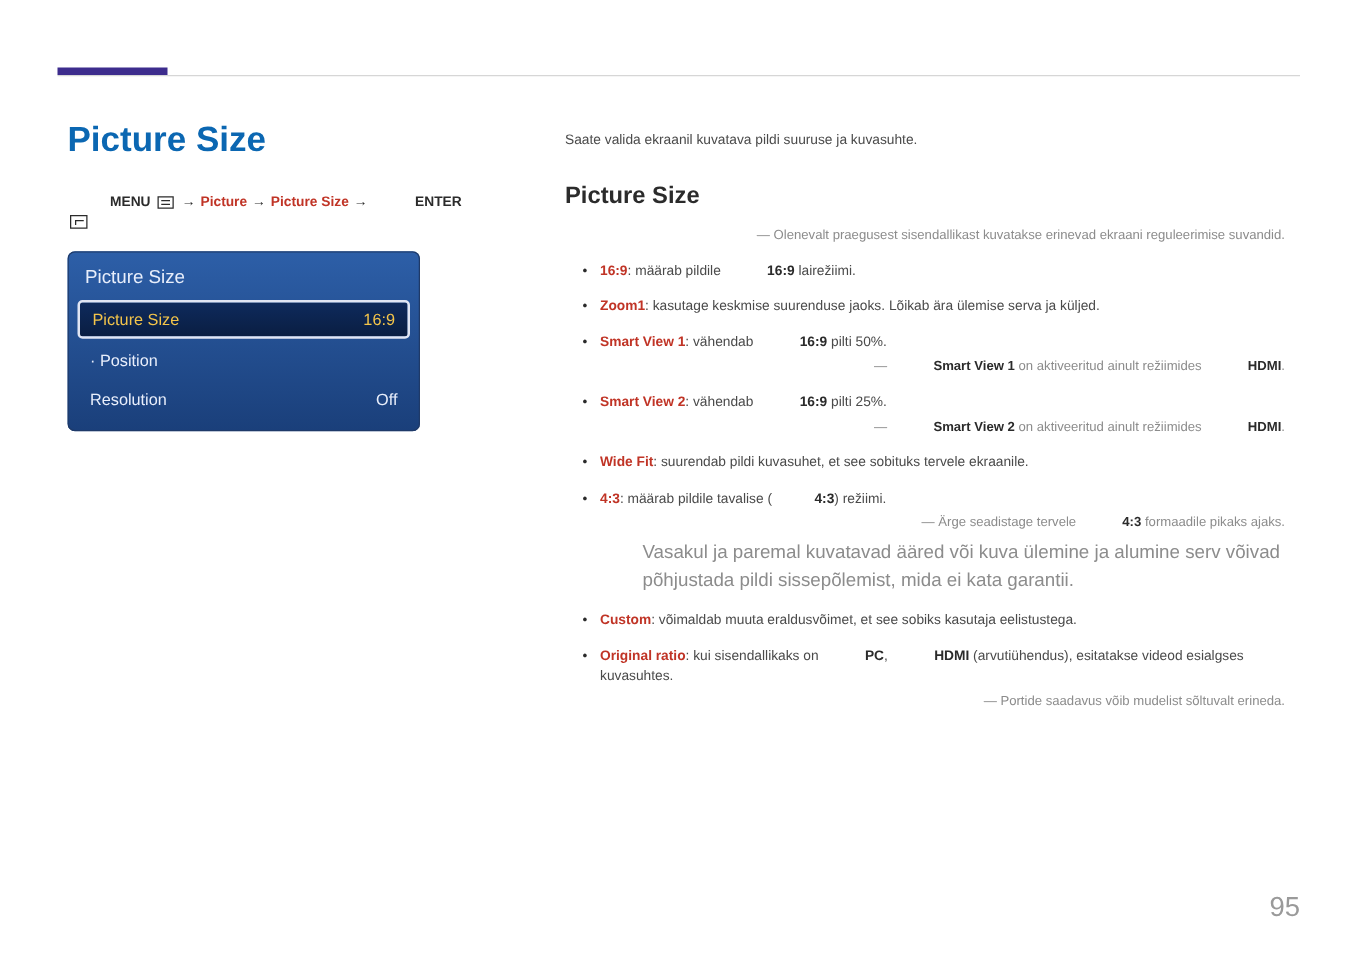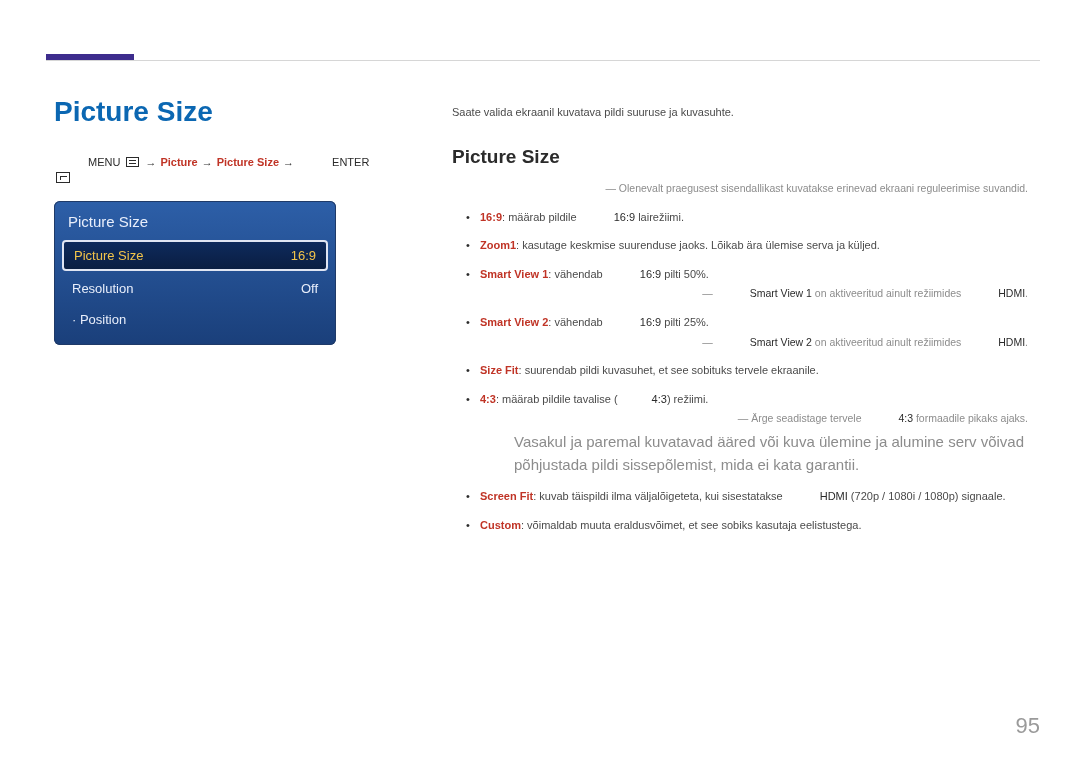--- a/index.html
+++ b/index.html
@@ -160,21 +160,21 @@
     margin-top: 12px;
   }
   ul.bullets > li::before {
     content: "•";
     position: absolute;
     left: 14px;
     top: 0;
     color: #2b2b2b;
   }
   .b-red { color: #c03426; font-weight: 700; }
-  .b-black { color: #2b2b2b; font-weight: 400; padding-left: 34px; }
+  .b-black { color: #2b2b2b; font-weight: 700; padding-left: 34px; }
   .sub-indent {
     padding-left: 34px;
     color: #8c8c8c;
     font-size: 15px;
     margin-top: 4px;
   }
   .page-num {
     position: absolute;
     right: 40px;
     bottom: 24px;
@@ -203,26 +203,26 @@
     <span class="enter-icon"></span>
   </div>
 
   <div class="osd-panel">
     <div class="osd-title">Picture Size</div>
     <div class="osd-row selected">
       <span>Picture Size</span>
       <span>16:9</span>
     </div>
     <div class="osd-row">
+      <span>· Position</span>
+      <span></span>
+    </div>
+    <div class="osd-row">
       <span>Resolution</span>
       <span>Off</span>
-    </div>
-    <div class="osd-row">
-      <span>· Position</span>
-      <span></span>
     </div>
   </div>
 
 </div>
 
 <div class="right-col">
   <div>Saate valida ekraanil kuvatava pildi suuruse ja kuvasuhte.</div>
   <div class="h2">Picture Size</div>
   <div class="dash-note">Olenevalt praegusest sisendallikast kuvatakse erinevad ekraani reguleerimise suvandid.</div>
 
@@ -239,31 +239,32 @@
         <span class="b-black">Smart View 1</span><span> on aktiveeritud ainult režiimides </span><span class="b-black">HDMI</span><span>.</span>
       </div>
     </li>
     <li>
       <span class="b-red">Smart View 2</span><span>: vähendab </span><span class="b-black">16:9</span><span> pilti 25%.</span>
       <div class="dash-note">
         <span class="b-black">Smart View 2</span><span> on aktiveeritud ainult režiimides </span><span class="b-black">HDMI</span><span>.</span>
       </div>
     </li>
     <li>
-      <span class="b-red">Size Fit</span><span>: suurendab pildi kuvasuhet, et see sobituks tervele ekraanile.</span>
+      <span class="b-red">Wide Fit</span><span>: suurendab pildi kuvasuhet, et see sobituks tervele ekraanile.</span>
     </li>
     <li>
       <span class="b-red">4:3</span><span>: määrab pildile tavalise (</span><span class="b-black">4:3</span><span>) režiimi.</span>
       <div class="dash-note">
         <span>Ärge seadistage tervele </span><span class="b-black">4:3</span><span> formaadile pikaks ajaks.</span>
       </div>
       <div class="sub-indent">Vasakul ja paremal kuvatavad ääred või kuva ülemine ja alumine serv võivad põhjustada pildi sissepõlemist, mida ei kata garantii.</div>
     </li>
     <li>
-      <span class="b-red">Screen Fit</span><span>: kuvab täispildi ilma väljalõigeteta, kui sisestatakse </span><span class="b-black">HDMI</span><span> (720p / 1080i / 1080p) signaale.</span>
-    </li>
-    <li>
       <span class="b-red">Custom</span><span>: võimaldab muuta eraldusvõimet, et see sobiks kasutaja eelistustega.</span>
+    </li>
+    <li>
+      <span class="b-red">Original ratio</span><span>: kui sisendallikaks on </span><span class="b-black">PC</span><span>, </span><span class="b-black">HDMI</span><span> (arvutiühendus), esitatakse videod esialgses kuvasuhtes.</span>
+      <div class="dash-note">Portide saadavus võib mudelist sõltuvalt erineda.</div>
     </li>
   </ul>
 </div>
 
 <div class="page-num">95</div>
 
 </body></html>

